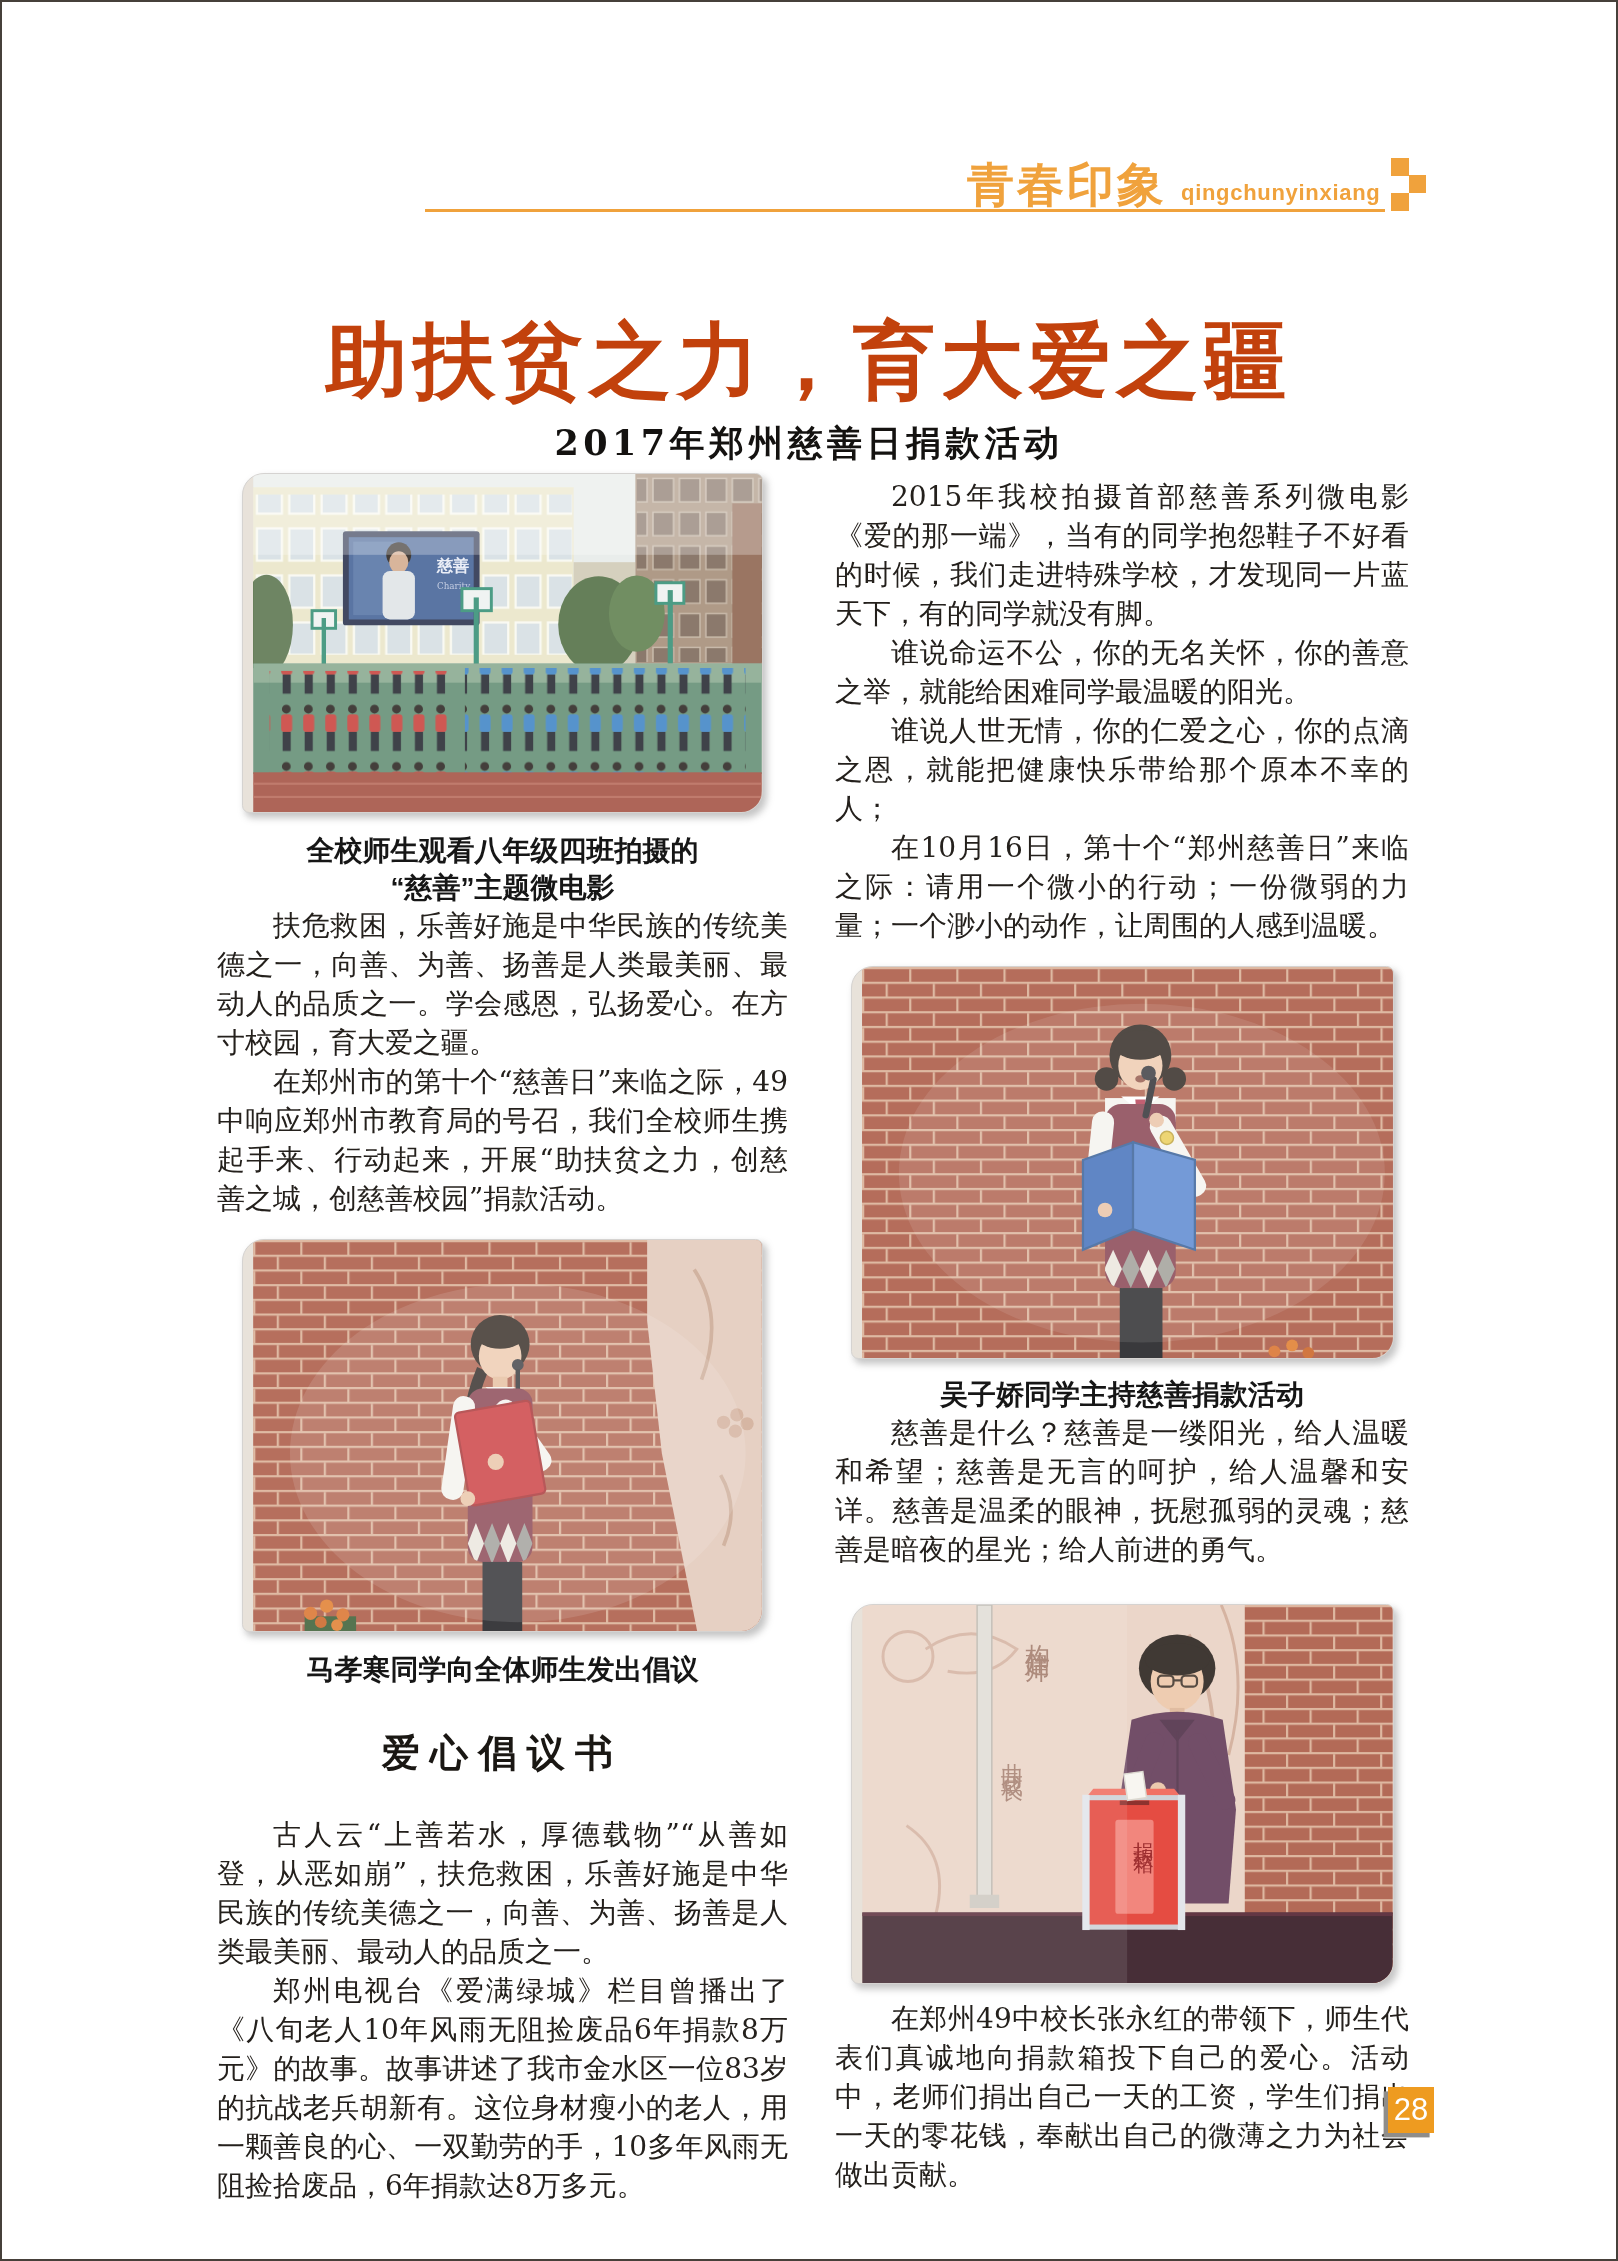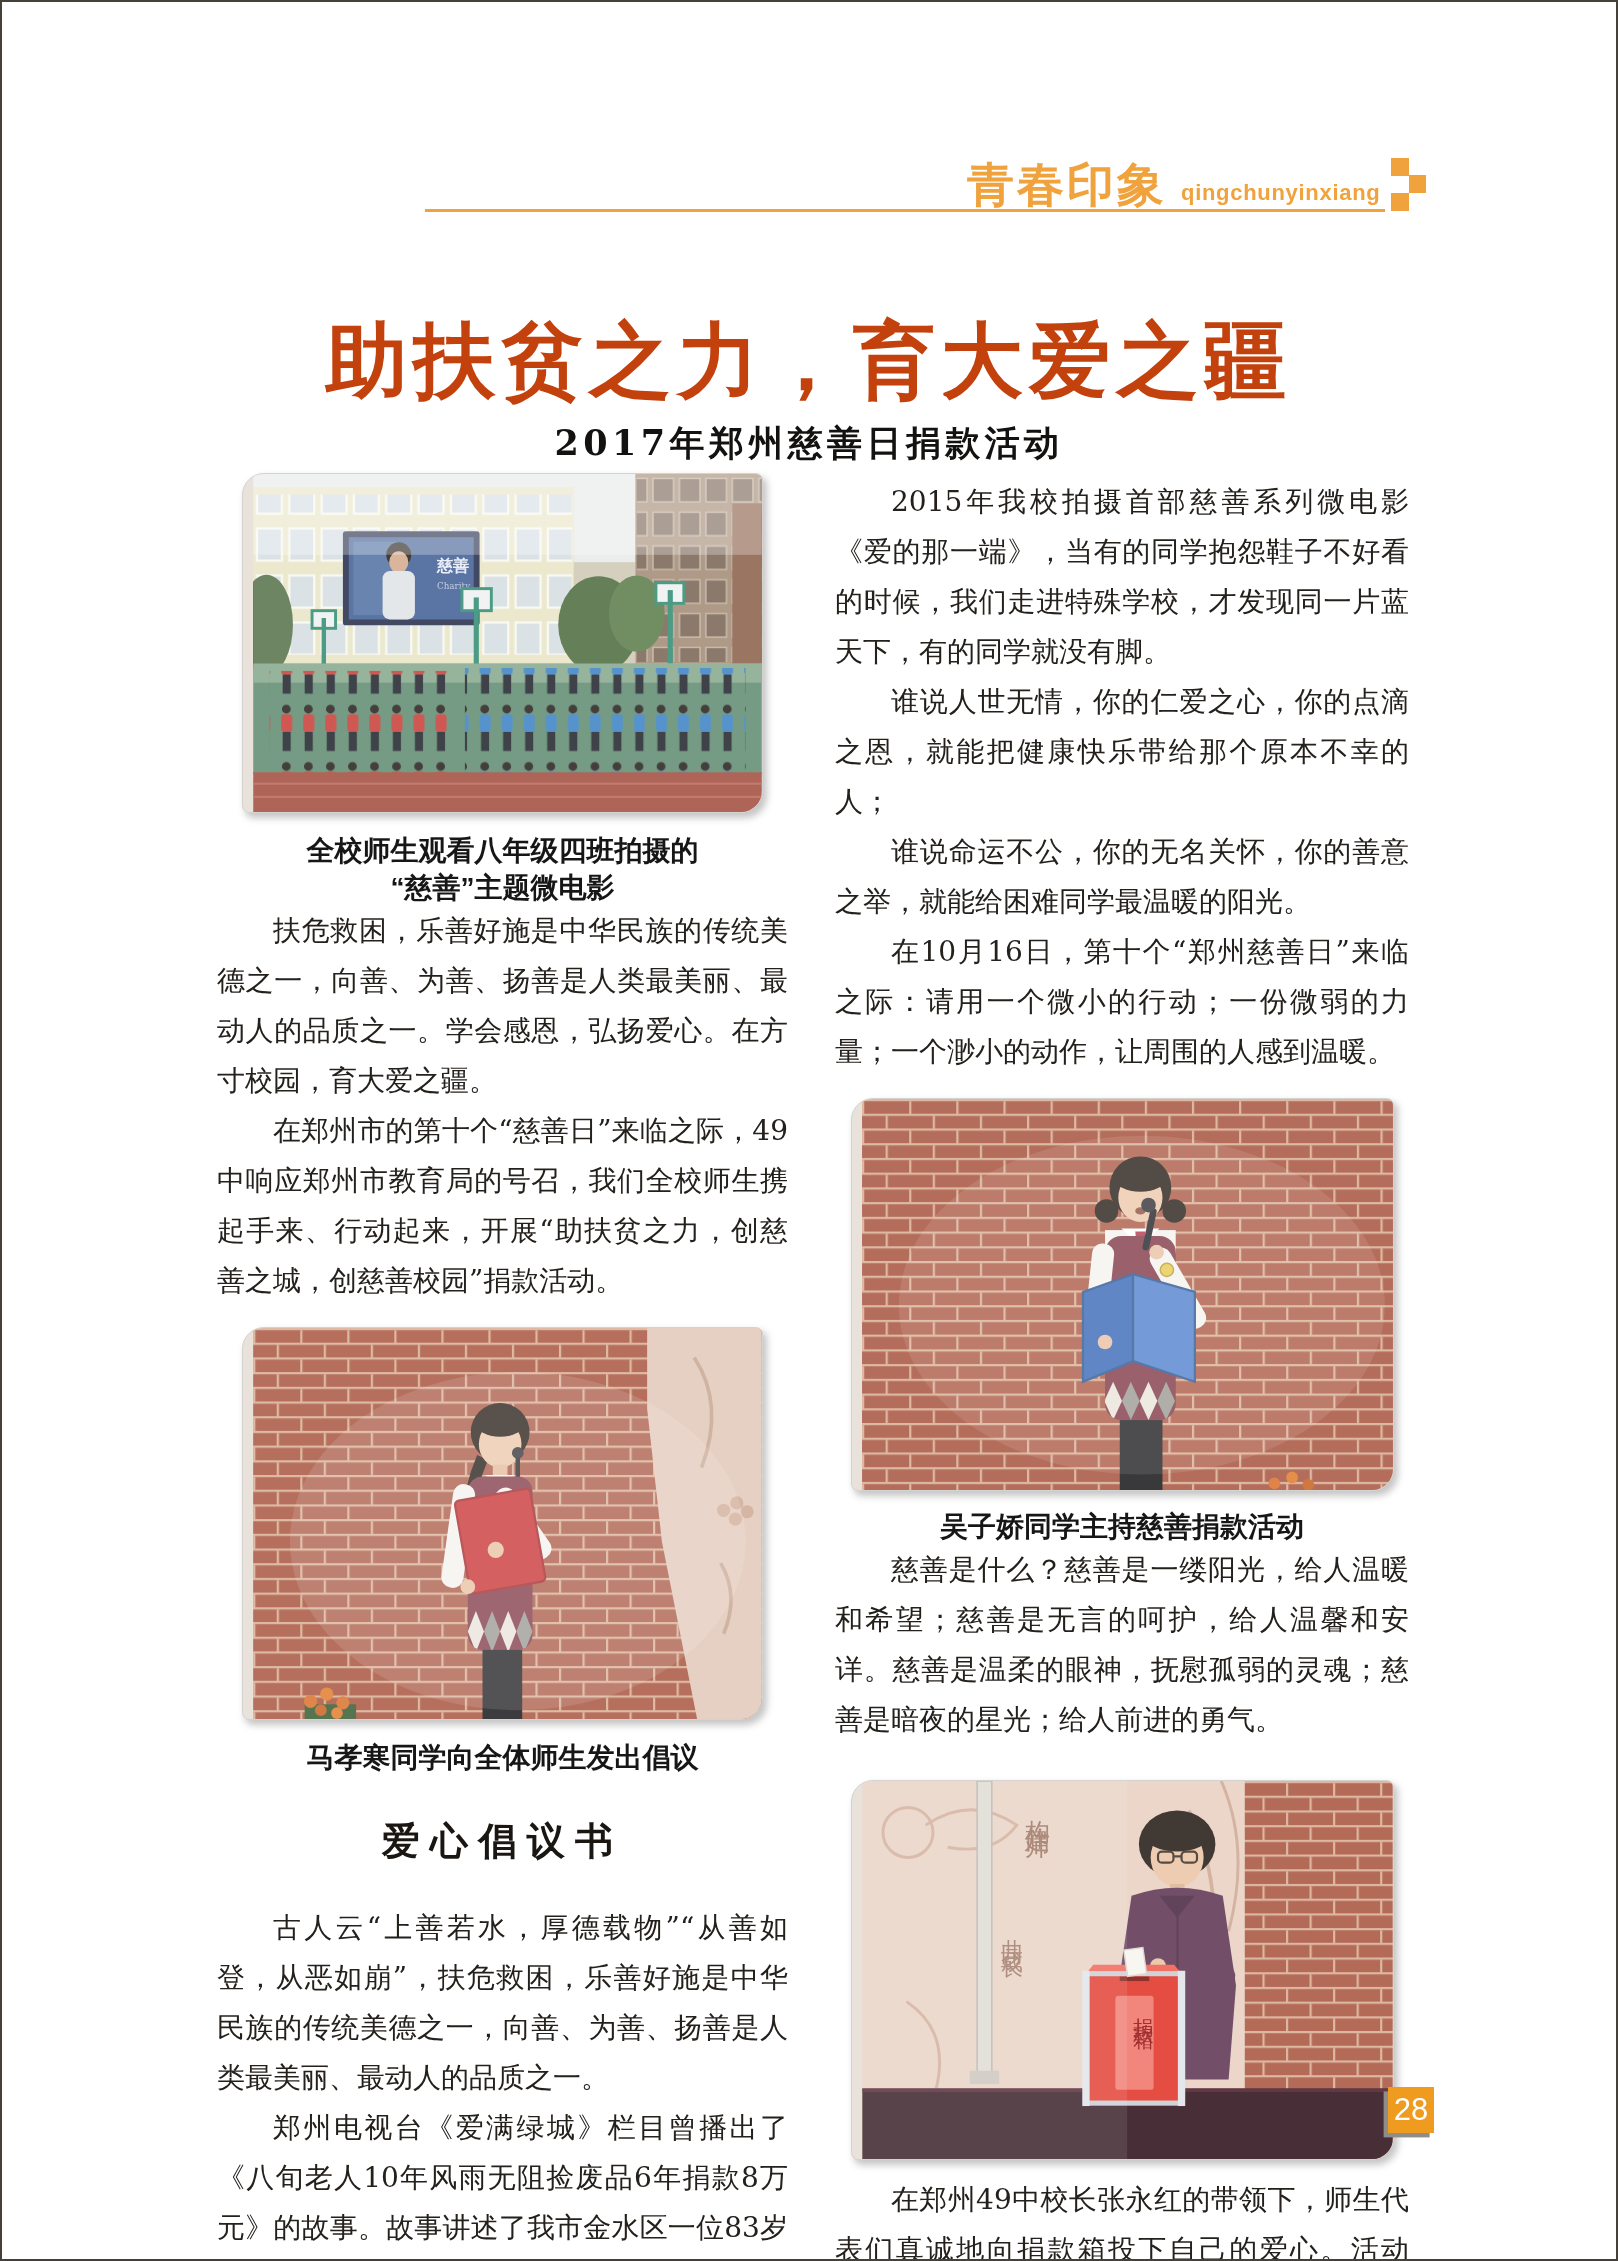--- a/index.html
+++ b/index.html
@@ -21,21 +21,21 @@
   .main-title{position:absolute;left:74px;right:74px;top:250px;text-align:center;
               font-size:82px;font-weight:bold;letter-spacing:5.9px;color:#c2410c;}
   .sub-title{position:absolute;left:74px;right:74px;top:389px;text-align:center;
              font-size:35px;font-weight:bold;letter-spacing:4.4px;color:#141210;}
 
   
   .col{position:absolute;}
   .col-left{left:215px;top:471px;width:571px;}
   .col-right{left:833px;top:475px;width:574px;}
 
-  p.body{margin:0;font-size:28px;line-height:50px;text-align:justify;text-indent:2em;color:#24201c;}
+  p.body{margin:0;font-size:28px;line-height:39px;text-align:justify;text-indent:2em;color:#24201c;}
   .mt1{margin-top:19px;} .mt3{margin-top:13.2px;}
 
   figure{margin:0;}
   .photo{overflow:hidden;border:1.5px solid #d5d3d1;border-radius:22px 7.4px 22px 7.4px;
          box-shadow:3.7px 4.4px 7.4px rgba(110,110,110,.40);margin:0 auto;background:#e8e2da;line-height:0;padding-left:10px;}
   .ph1{width:509px;height:338px;margin-top:0;}
   .ph2{width:509px;height:391px;margin-top:20.6px;}
   .ph3{width:531px;height:391px;margin-top:20.6px;}
   .ph4{width:531px;height:378px;margin-top:35px;}
 
@@ -214,22 +214,22 @@
 
     <h3 class="appeal-heading">爱心倡议书</h3>
 
     <p class="body" style="margin-top:36px">古人云“上善若水，厚德载物”“从善如登，从恶如崩”，扶危救困，乐善好施是中华民族的传统美德之一，向善、为善、扬善是人类最美丽、最动人的品质之一。</p>
     <p class="body">郑州电视台《爱满绿城》栏目曾播出了《八旬老人10年风雨无阻捡废品6年捐款8万元》的故事。故事讲述了我市金水区一位83岁的抗战老兵胡新有。这位身材瘦小的老人，用一颗善良的心、一双勤劳的手，10多年风雨无阻捡拾废品，6年捐款达8万多元。</p>
   </div>
 
   <div class="col col-right">
 
     <p class="body">2015年我校拍摄首部慈善系列微电影《爱的那一端》，当有的同学抱怨鞋子不好看的时候，我们走进特殊学校，才发现同一片蓝天下，有的同学就没有脚。</p>
+    <p class="body">谁说命运不公，你的无名关怀，你的善意之举，就能给困难同学最温暖的阳光。</p>
     <p class="body">谁说人世无情，你的仁爱之心，你的点滴之恩，就能把健康快乐带给那个原本不幸的人；</p>
-    <p class="body">谁说命运不公，你的无名关怀，你的善意之举，就能给困难同学最温暖的阳光。</p>
     <p class="body">在10月16日，第十个“郑州慈善日”来临之际：请用一个微小的行动；一份微弱的力量；一个渺小的动作，让周围的人感到温暖。</p>
 
     <figure>
       <div class="photo ph3">
         <svg width="531" height="391" viewBox="0 0 721 531">
           <defs>
             <pattern id="bk3" width="64" height="40" patternUnits="userSpaceOnUse">
               <rect width="64" height="40" fill="#a8543f"></rect>
               <rect y="0" width="64" height="3" fill="#d9ad92"></rect>
               <rect y="20" width="64" height="3" fill="#d9ad92"></rect>

